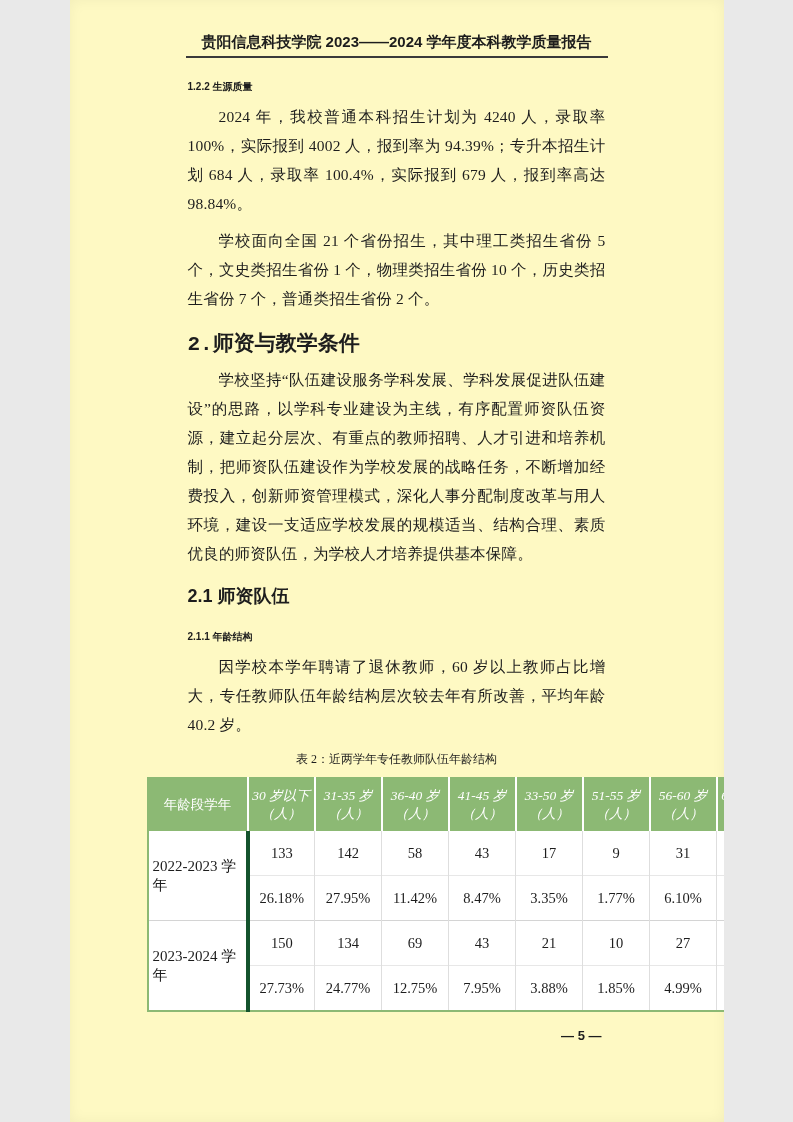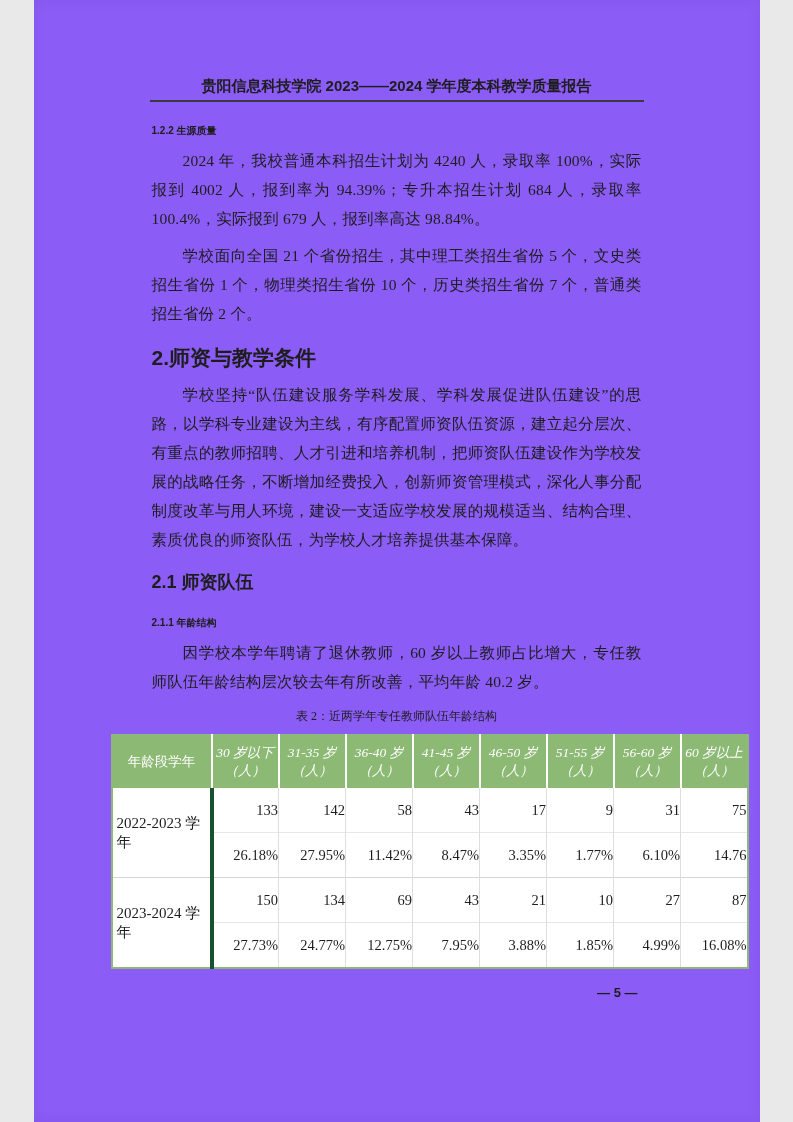--- a/index.html
+++ b/index.html
@@ -1,22 +1,22 @@
 <!DOCTYPE html>
 <html lang="zh" style="--tbl-green: #8cb974;"><head>
 <meta charset="utf-8">
 <style>
   html,body{margin:0;padding:0;background:#e9e9e9;}
   .page{
     position:relative;
-    width:726px;height:1122px;
+    width:654px;height:1122px;
     margin:0 auto;
-    background:#8b5cf6;
+    background:#fef9c3;
     box-sizing:border-box;
-    padding:76px 118px 0 118px;
+    padding:32px 118px 0 118px;
     color:#1d1d1d;
     font-family:"Liberation Serif","DejaVu Serif",serif;
     overflow:hidden;
     box-shadow:inset 0 0 14px rgba(0,0,0,0.05);
   }
   
   .running-head{
     text-align:center;
     font-family:"Liberation Sans","DejaVu Sans",sans-serif;
     font-weight:bold;
@@ -27,21 +27,21 @@
     margin:0 -2px;
   }
   
   .h-small{
     font-family:"Liberation Sans","DejaVu Sans",sans-serif;
     font-weight:bold;
     font-size:10px;
     margin:22px 0 0 0;
   }
   .h-large{
-    font-family:Liberation Sans, sans-serif;
+    font-family:Liberation Mono, monospace;
     font-weight:bold;
     font-size:21px;
     margin:16px 0 0 0;
   }
   .h-mid{
     font-family:"Liberation Sans","DejaVu Sans",sans-serif;
     font-weight:bold;
     font-size:18px;
     margin:16px 0 0 0;
   }
@@ -79,21 +79,21 @@
     height:48px;
     padding:2px 0;
     border-left:2px solid #fff;
     vertical-align:middle;
     text-align:center;
   }
   .age-table th:first-child{border-left:none;}
   .age-table th span{display:block;font-style:italic;}
   .age-table td{
     height:44px;
-    text-align:right;
+    text-align:center;
     vertical-align:middle;
     border-left:1px solid #dedede;
     border-top:1px solid #e7e7e7;
     padding:0;
     background:#fff;
   }
   .age-table td:first-child{border-left:none;}
   .age-table td.year{
     text-align:left;
     padding-left:4px;
@@ -158,21 +158,21 @@
           </th>
         <th>
             <span>36-40 岁</span>
             <span>（人）</span>
           </th>
         <th>
             <span>41-45 岁</span>
             <span>（人）</span>
           </th>
         <th>
-            <span>46-50 岁</span>
+            <span>33-50 岁</span>
             <span>（人）</span>
           </th>
         <th>
             <span>51-55 岁</span>
             <span>（人）</span>
           </th>
         <th>
             <span>56-60 岁</span>
             <span>（人）</span>
           </th>

